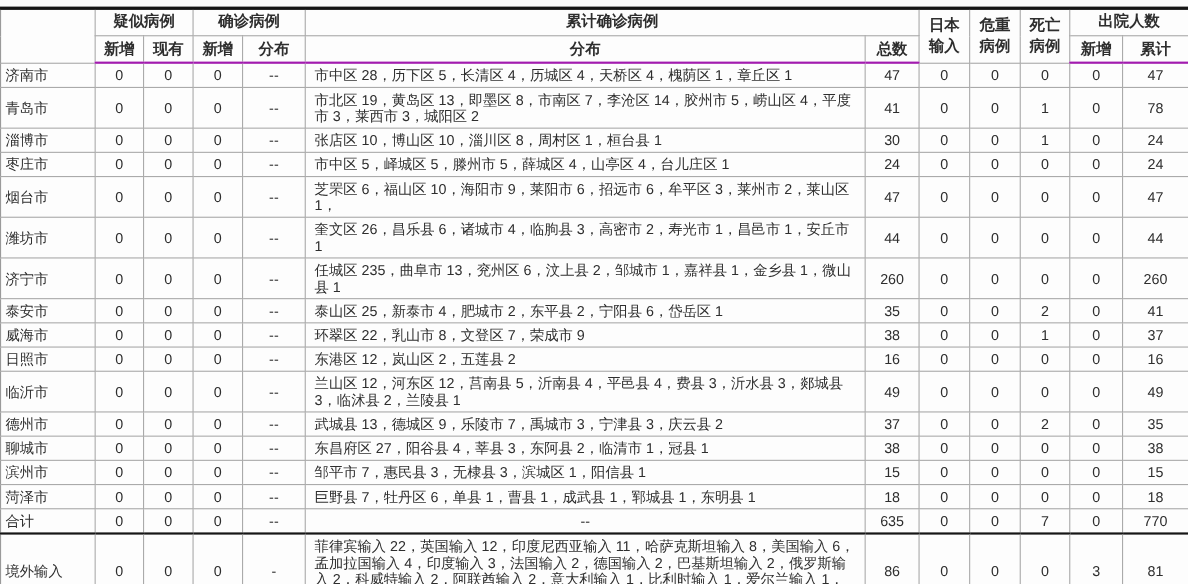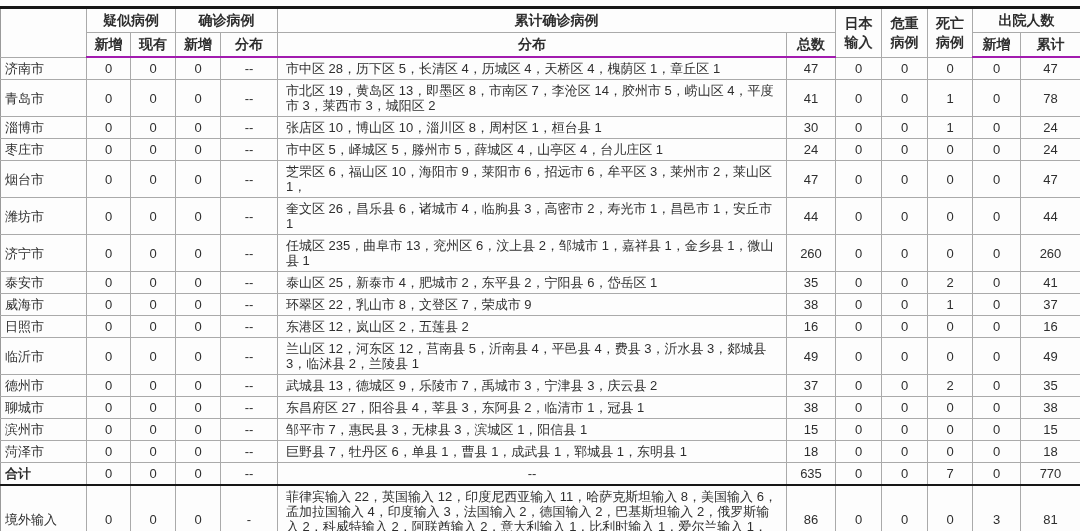--- a/index.html
+++ b/index.html
@@ -37,21 +37,21 @@
     line-height: 19px;
     font-weight: bold;
     text-align: center;
     padding: 2px 2px;
   }
   thead tr.sub-header th { border-bottom: 2px solid #a21caf; }
   td.c { text-align: center; }
   td.city { text-align: left; margin-left: 14px; }
   td.dist { text-align: left; padding: 3px 8px; }
   tr.summary td { border-bottom: 2.5px solid #161616; }
-  tr.summary td.city { font-weight: bold; }
+  tr.summary td.city { font-weight: normal; }
   tr.summary td.dist { text-align: center; }
   table tr:first-child th { border-top: none; font-family: Liberation Serif, serif; }
   table td:first-child, table th:first-child { border-left: 1px solid #9a9a9a; }
   table td:last-child, table th:last-child { border-right: 1px solid #9a9a9a; }
 </style>
 </head>
 <body>
 
 <div class="table-wrap">
   <table>

